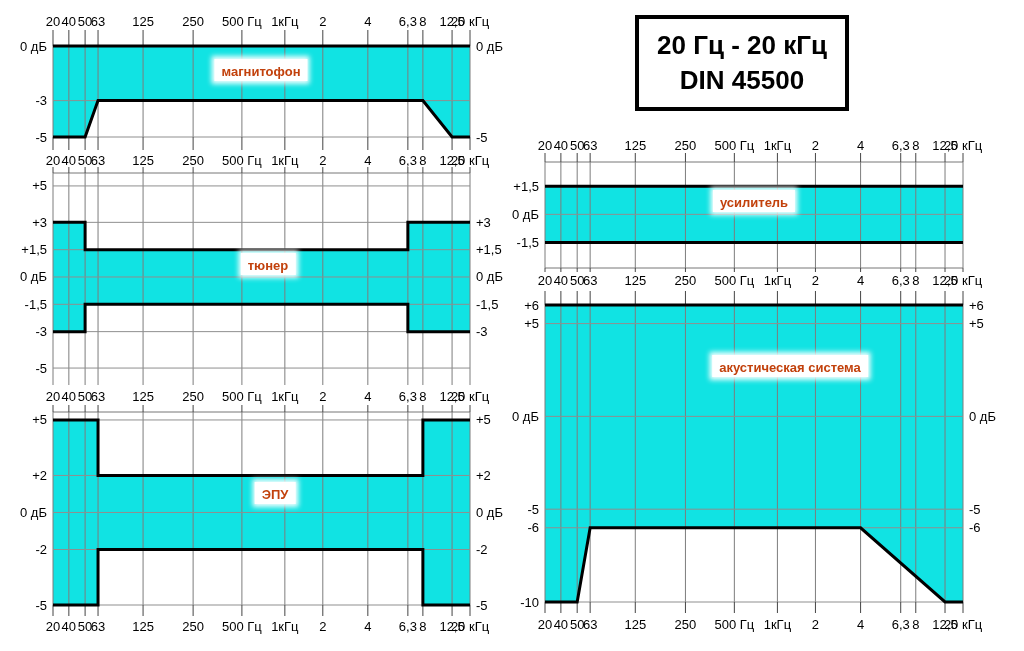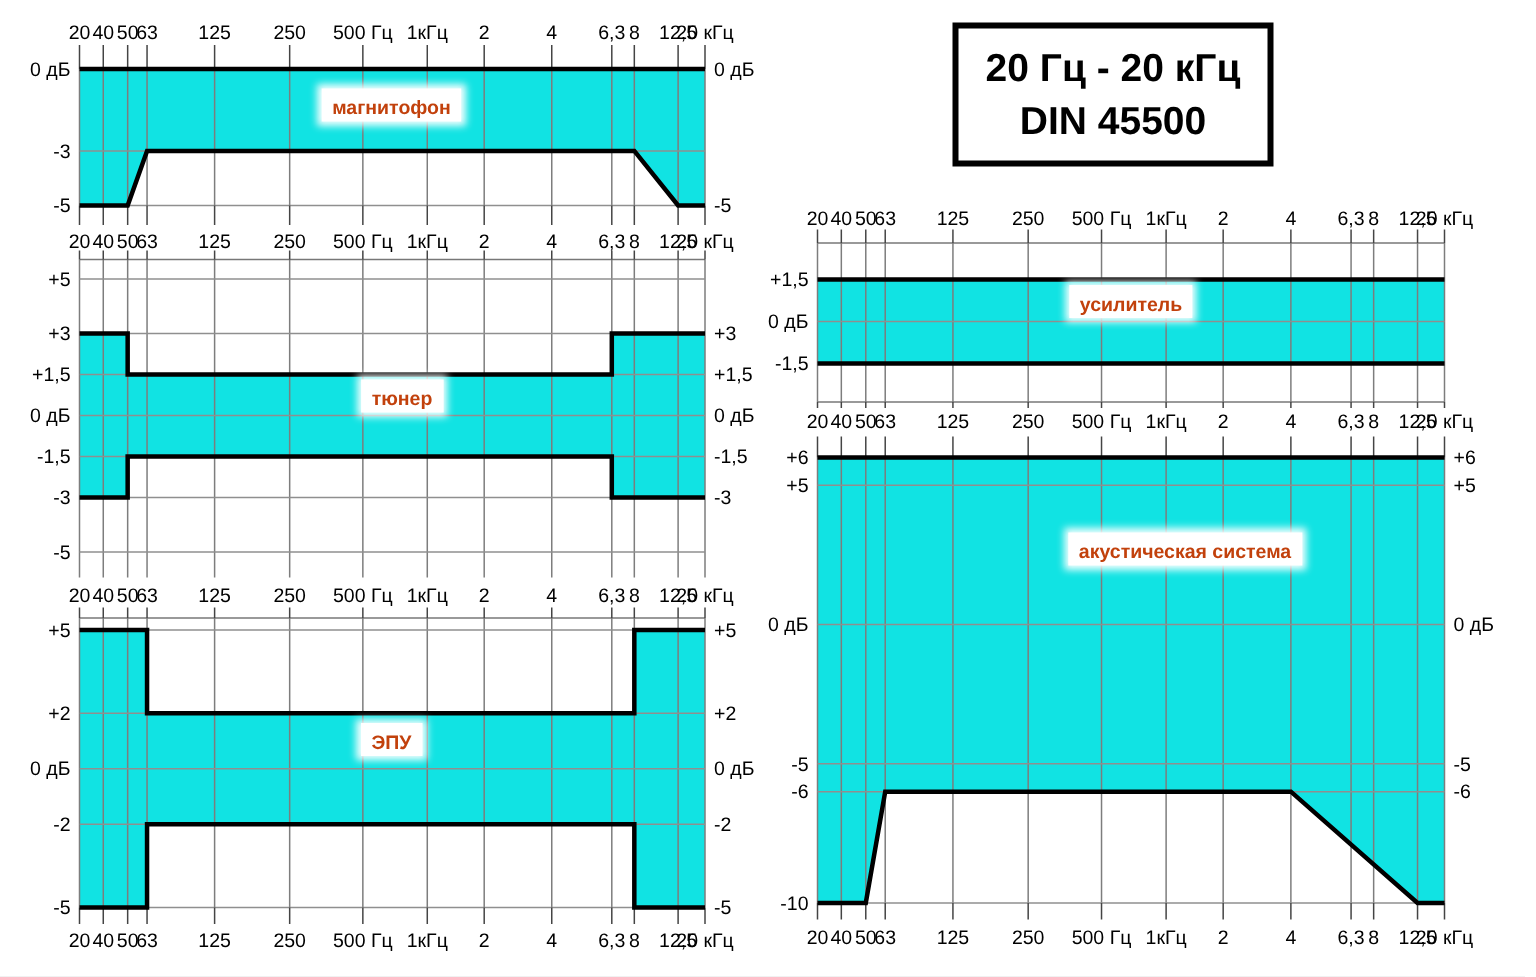--- a/index.html
+++ b/index.html
@@ -435,17 +435,17 @@
       </g>
     </svg>
 
   <div class="title-box">
     <div class="line">20 Гц - 20 кГц</div>
     <div class="line">DIN 45500</div>
   </div>
 
   <div class="chip" style="left:261px;top:70px">магнитофон</div>
   <div class="chip" style="left:268px;top:264px">тюнер</div>
-  <div class="chip" style="left:261px;top:493px">ЭПУ</div>
+  <div class="chip" style="left:275px;top:493px">ЭПУ</div>
   <div class="chip" style="left:754px;top:201px">усилитель</div>
   <div class="chip" style="left:790px;top:366px">акустическая система</div>
 
 </div>
 
 </body></html>

